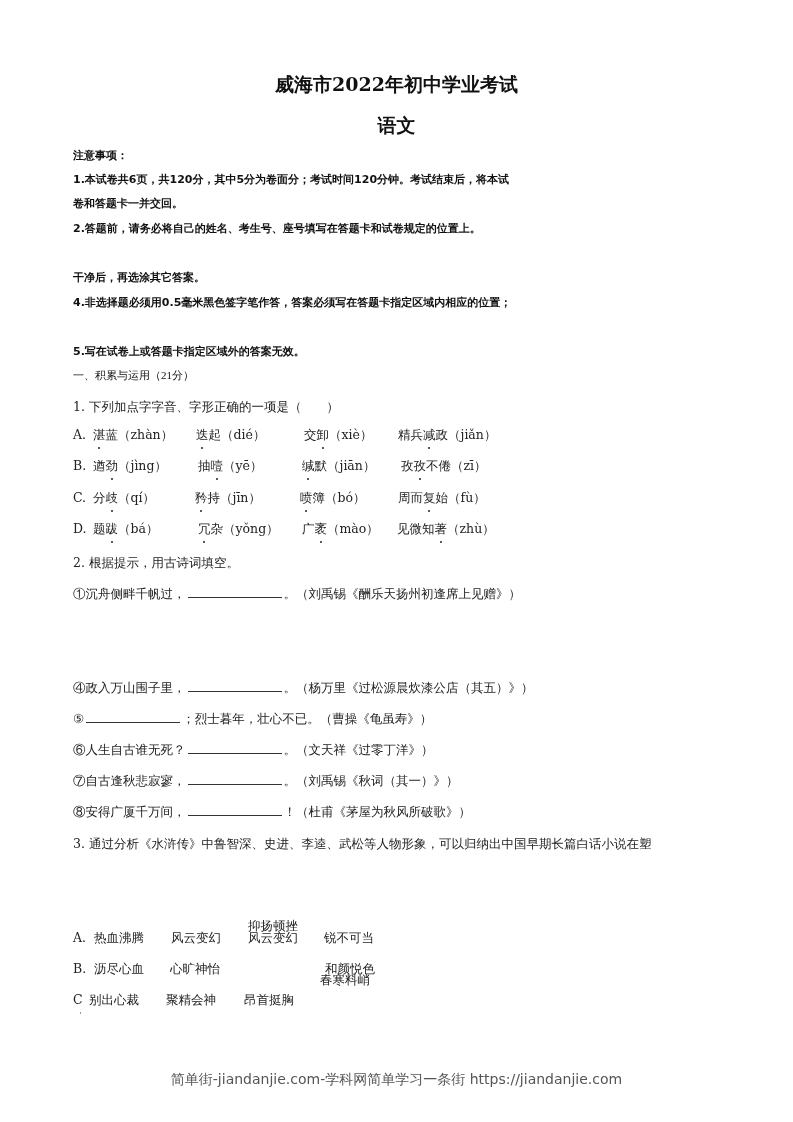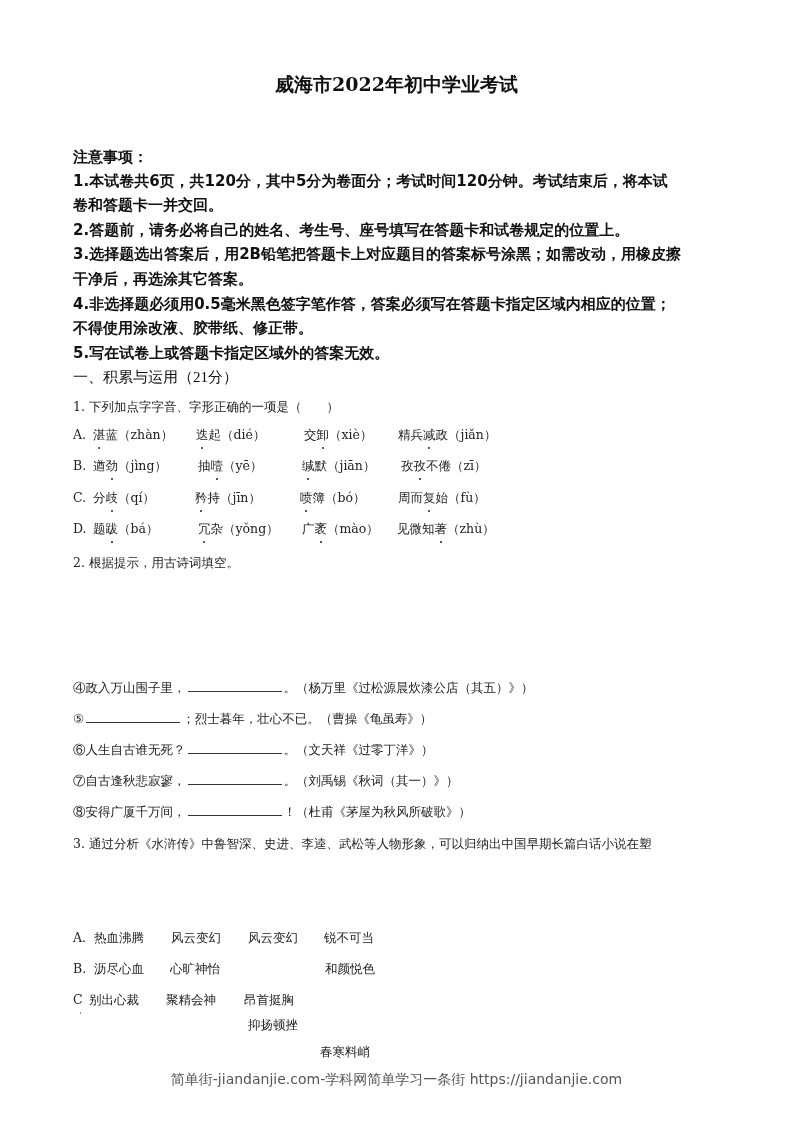--- a/index.html
+++ b/index.html
@@ -3,47 +3,46 @@
 <meta charset="utf-8">
 <style>
   html, body { margin: 0; padding: 0; background: #ffffff; }
   body { width: 793px; height: 1122px; position: relative; overflow: hidden; color: #111; }
   .page { position: absolute; left: 0; top: 0; width: 793px; height: 1122px; }
   .title { position: absolute; top: 72px; left: 0; width: 793px; text-align: center;
     font-family: "DejaVu Serif", serif; font-weight: bold; font-size: 19px; letter-spacing: 0px; }
   .subtitle { position: absolute; top: 113px; left: 0; width: 793px; text-align: center;
     font-family: "DejaVu Serif", serif; font-weight: bold; font-size: 19px; }
   .bold-line { position: absolute; left: 73px; font-family: "DejaVu Sans", sans-serif; font-weight: bold;
-    font-size: 15px; white-space: nowrap; color: #111; }
+    font-size: 11px; white-space: nowrap; color: #111; }
   .line { position: absolute; left: 73px; font-family: "DejaVu Serif", serif; font-size: 12.5px;
     white-space: nowrap; color: #222; }
   .opt { position: absolute; white-space: nowrap; font-family: "DejaVu Serif", serif; font-size: 12.5px; color: #222; }
   .dot { position: relative; display: inline-block; }
   .dot::after { content: ""; position: absolute; left: 50%; bottom: -5px; width: 2px; height: 2px;
     margin-left: -1px; background: #222; border-radius: 50%; }
   .blank { display: inline-block; border-bottom: 1px solid #333; vertical-align: baseline; height: 1px; margin: 0 2px; }
   .footer { position: absolute; top: 1071px; left: 0; width: 793px; text-align: center;
     font-family: "DejaVu Sans", sans-serif; font-size: 14px; color: #555; }
   .speck { position: absolute; left: 80px; top: 1012px; width: 1px; height: 2px; background: #999; }
 </style>
 </head>
 <body>
 
 <div class="page">
 
   <div class="title">威海市2022年初中学业考试</div>
+  <div class="subtitle">语文</div>
 
   <div class="bold-line" style="top:148px">注意事项：</div>
   <div class="bold-line" style="top:172px">1.本试卷共6页，共120分，其中5分为卷面分；考试时间120分钟。考试结束后，将本试</div>
   <div class="bold-line" style="top:196px">卷和答题卡一并交回。</div>
   <div class="bold-line" style="top:221px">2.答题前，请务必将自己的姓名、考生号、座号填写在答题卡和试卷规定的位置上。</div>
-  <div class="bold-line" style="top:245px">3.选择题选出答案后，用2B铅笔把答题卡上对应题目的答案标号涂黑；如需改动，用橡皮擦</div>
   <div class="bold-line" style="top:270px">干净后，再选涂其它答案。</div>
   <div class="bold-line" style="top:295px">4.非选择题必须用0.5毫米黑色签字笔作答，答案必须写在答题卡指定区域内相应的位置；</div>
-  <div class="bold-line" style="top:319px">不得使用涂改液、胶带纸、修正带。</div>
   <div class="bold-line" style="top:344px">5.写在试卷上或答题卡指定区域外的答案无效。</div>
   <div class="bold-line" style="top:368px; font-weight:normal; font-family:Liberation Serif, serif;">一、积累与运用（21分）</div>
 
   <div class="line" style="top:399px">1. 下列加点字字音、字形正确的一项是（　　）</div>
 
   <div>
     <span class="opt" style="left:73px; top:427px">A.</span>
     <span class="opt" style="left:93px; top:427px"><span></span><span class="dot">湛</span><span>蓝（zhàn）</span></span>
     <span class="opt" style="left:196px; top:427px"><span></span><span class="dot">迭</span><span>起（dié）</span></span>
     <span class="opt" style="left:304px; top:427px"><span>交</span><span class="dot">卸</span><span>（xiè）</span></span>
@@ -68,47 +67,48 @@
 
   <div>
     <span class="opt" style="left:73px; top:521px">D.</span>
     <span class="opt" style="left:93px; top:521px"><span>题</span><span class="dot">跋</span><span>（bá）</span></span>
     <span class="opt" style="left:198px; top:521px"><span></span><span class="dot">冗</span><span>杂（yǒng）</span></span>
     <span class="opt" style="left:302px; top:521px"><span>广</span><span class="dot">袤</span><span>（mào）</span></span>
     <span class="opt" style="left:397px; top:521px"><span>见微知</span><span class="dot">著</span><span>（zhù）</span></span>
   </div>
 
   <div class="line" style="top:555px">2. 根据提示，用古诗词填空。</div>
+  <div class="line" style="top:586px"><span>①沉舟侧畔千帆过，</span><span class="blank" style="width:94px"></span><span>。（刘禹锡《酬乐天扬州初逢席上见赠》）</span></div>
   <div class="line" style="top:680px"><span>④政入万山围子里，</span><span class="blank" style="width:94px"></span><span>。（杨万里《过松源晨炊漆公店（其五）》）</span></div>
   <div class="line" style="top:711px"><span>⑤</span><span class="blank" style="width:94px"></span><span>；烈士暮年，壮心不已。（曹操《龟虽寿》）</span></div>
   <div class="line" style="top:742px"><span>⑥人生自古谁无死？</span><span class="blank" style="width:94px"></span><span>。（文天祥《过零丁洋》）</span></div>
   <div class="line" style="top:804px"><span>⑧安得广厦千万间，</span><span class="blank" style="width:94px"></span><span>！（杜甫《茅屋为秋风所破歌》）</span></div>
   <div class="line" style="top:773px"><span>⑦自古逢秋悲寂寥，</span><span class="blank" style="width:94px"></span><span>。（刘禹锡《秋词（其一）》）</span></div>
 
   <div class="line" style="top:836px">3. 通过分析《水浒传》中鲁智深、史进、李逵、武松等人物形象，可以归纳出中国早期长篇白话小说在塑</div>
 
 
   <div>
     <span class="opt" style="left:73px; top:930px">A.</span>
     <span class="opt" style="left:94px; top:930px">热血沸腾</span>
     <span class="opt" style="left:171px; top:930px">风云变幻</span>
     <span class="opt" style="left:248px; top:930px">风云变幻</span>
     <span class="opt" style="left:324px; top:930px">锐不可当</span>
   </div>
   <div>
     <span class="opt" style="left:73px; top:961px">B.</span>
     <span class="opt" style="left:94px; top:961px">沥尽心血</span>
     <span class="opt" style="left:170px; top:961px">心旷神怡</span>
-    <span class="opt" style="left:248px; top:1017px">抑扬顿挫</span>
+    <span class="opt" style="left:248px; top:918px">抑扬顿挫</span>
     <span class="opt" style="left:325px; top:961px">和颜悦色</span>
   </div>
   <div>
     <span class="opt" style="left:73px; top:992px">C</span>
     <span class="opt" style="left:89px; top:992px">别出心裁</span>
     <span class="opt" style="left:166px; top:992px">聚精会神</span>
     <span class="opt" style="left:244px; top:992px">昂首挺胸</span>
-    <span class="opt" style="left:320px; top:1044px">春寒料峭</span>
+    <span class="opt" style="left:320px; top:972px">春寒料峭</span>
   </div>
 
   <div class="speck"></div>
 
   <div class="footer">简单街-jiandanjie.com-学科网简单学习一条街 https://jiandanjie.com</div>
 </div>
 
 </body></html>

